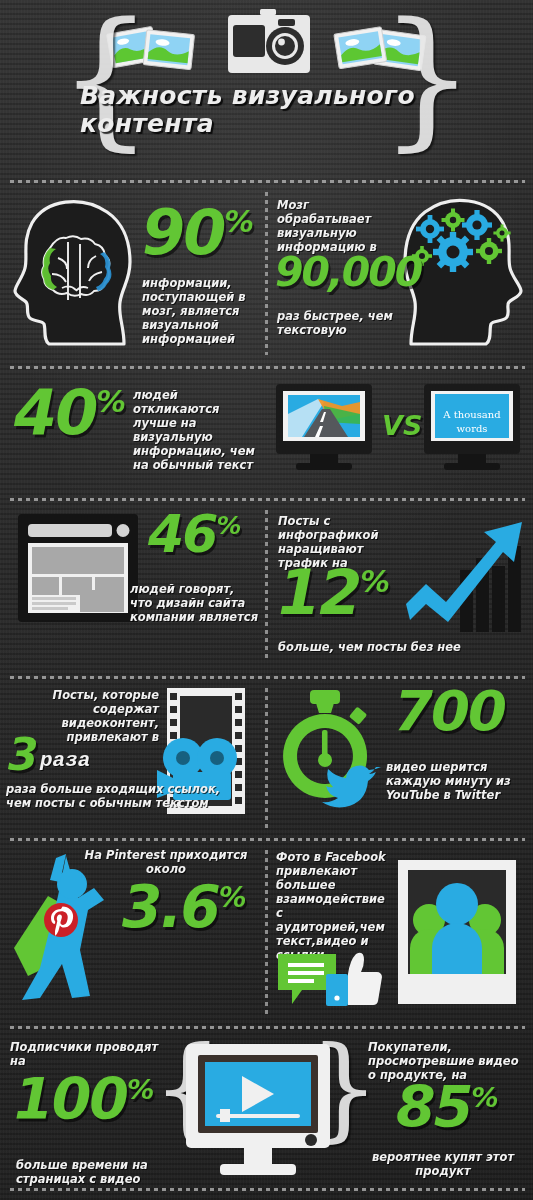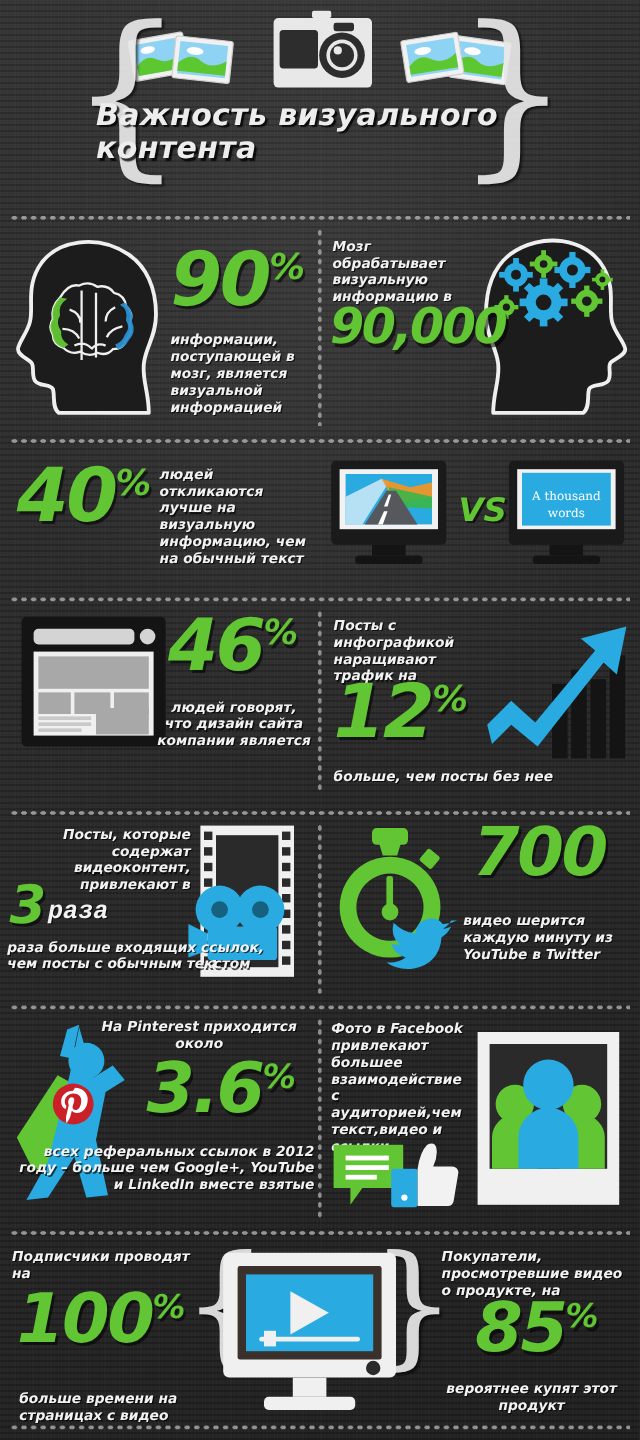--- a/index.html
+++ b/index.html
@@ -224,20 +224,21 @@
             <rect x="-1.5" y="-8.6" width="3" height="3.4"></rect>
               <rect x="-1.5" y="5.2" width="3" height="3.4"></rect>
               <rect x="-8.6" y="-1.5" width="3.4" height="3"></rect>
               <rect x="5.2" y="-1.5" width="3.4" height="3"></rect>
           </g>
         </g>
       </svg>
     </div>
     <div class="cap sm" style="position:absolute;left:9px;top:12px;width:118px;">Мозг обрабатывает визуальную информацию в</div>
     <div class="bignum" style="position:absolute;left:7px;top:68px;font-size:41px;">90,000</div>
+    <div class="cap sm" style="position:absolute;left:9px;top:123px;width:125px;">раз быстрее, чем текстовую</div>
   </div>
 
   <div class="sep" style="top:366px;"></div>
 
   <div class="cell" style="left:0;top:372px;width:265px;height:120px;">
     <div class="bignum" style="position:absolute;left:14px;top:14px;font-size:62px;">
       <span>40</span><span class="pct">%</span>
     </div>
     <div class="cap sm" style="position:absolute;left:133px;top:16px;width:130px;">людей откликаются лучше на визуальную информацию, чем на обычный текст</div>
   </div>
@@ -286,24 +287,24 @@
         <rect x="44" y="63" width="30" height="18" fill="#a8a8a8"></rect>
         <rect x="77" y="63" width="29" height="18" fill="#a8a8a8"></rect>
         <rect x="62" y="76" width="44" height="22" fill="#a8a8a8"></rect>
         <g fill="#c9c9c9">
             <rect x="14" y="83" width="44" height="3"></rect>
             <rect x="14" y="88" width="44" height="3"></rect>
             <rect x="14" y="93" width="36" height="3"></rect>
           </g>
       </svg>
     </div>
-    <div class="bignum" style="position:absolute;left:140px;top:8px;font-size:60px;">
+    <div class="bignum" style="position:absolute;left:148px;top:8px;font-size:52px;">
       <span>46</span><span class="pct">%</span>
     </div>
-    <div class="cap sm" style="position:absolute;left:130px;top:78px;width:130px;text-align:center;">людей говорят, что дизайн сайта компании является</div>
+    <div class="cap sm" style="position:absolute;left:130px;top:78px;width:130px;text-align:left;">людей говорят, что дизайн сайта компании является</div>
   </div>
 
   <div class="cell" style="left:268px;top:504px;width:265px;height:168px;">
     <div class="cell" style="left:136px;top:6px;width:128px;height:125px;">
       <svg width="128" height="125" viewBox="0 0 128 125">
         <g fill="#141414">
           <rect x="56" y="60" width="13" height="62"></rect>
           <rect x="72" y="48" width="13" height="74"></rect>
           <rect x="88" y="56" width="13" height="66"></rect>
           <rect x="104" y="36" width="13" height="86"></rect>
@@ -393,21 +394,20 @@
         <circle cx="66" cy="36" r="15" fill="#29abe2"></circle>
         <path d="M60 6 L50 10 L44 32 L54 34z" fill="#29abe2"></path>
         <circle cx="55" cy="72" r="17" fill="#cb2027"></circle>
         <path d="M55 61 c-6 0 -10 4 -10 9 c0 3 1 5 3 6 c.5 .2 .8 0 .9 -.4 l.4 -1.5 c.1 -.4 0 -.6 -.3 -.9 c-.7 -.8 -1 -1.8 -1 -3 c0 -3.7 2.8 -7 7.3 -7 c4 0 6.4 2.4 6.4 5.8 c0 4.4 -1.9 8 -4.8 8 c-1.6 0 -2.8 -1.3 -2.4 -2.9 c.5 -1.9 1.4 -4 1.4 -5.4 c0 -1.2 -.7 -2.3 -2.1 -2.3 c-1.6 0 -3 1.7 -3 4 c0 1.5 .5 2.5 .5 2.5 l-2 8.6 c-.6 2.6 -.1 5.7 0 6 c0 .2 .3 .2 .4 .1 c.2 -.2 2.3 -2.9 3 -5.5 l1.2 -4.6 c.6 1.1 2.3 2.1 4.1 2.1 c5.4 0 9.1 -4.9 9.1 -11.5 c0 -5 -4.2 -9.6 -10.6 -9.6 z" fill="#fff"></path>
       </svg>
     </div>
     <div class="cap sm" style="position:absolute;left:72px;top:4px;width:188px;text-align:center;">На Pinterest приходится около</div>
     <div class="bignum" style="position:absolute;left:122px;top:38px;font-size:58px;">
       <span>3.6</span><span class="pct">%</span>
     </div>
-    <div class="cap sm" style="position:absolute;left:12px;top:108px;width:250px;text-align:right;">всех реферальных ссылок в 2012 году – больше чем Google+, YouTube и LinkedIn вместе взятые</div>
   </div>
 
   <div class="cell" style="left:268px;top:844px;width:265px;height:180px;">
     <div class="cap sm" style="position:absolute;left:8px;top:6px;width:116px;">Фото в Facebook привлекают большее взаимодействие с аудиторией,чем текст,видео и ссылки</div>
     <div class="cell" style="left:8px;top:104px;width:106px;height:66px;">
       <svg width="106" height="66" viewBox="0 0 106 66">
         <path d="M2 6 h58 v36 h-34 l-10 14 v-14 h-14z" fill="#62c634"></path>
         <g fill="#fff">
             <rect x="12" y="15" width="36" height="4"></rect>
             <rect x="12" y="23" width="36" height="4"></rect>

